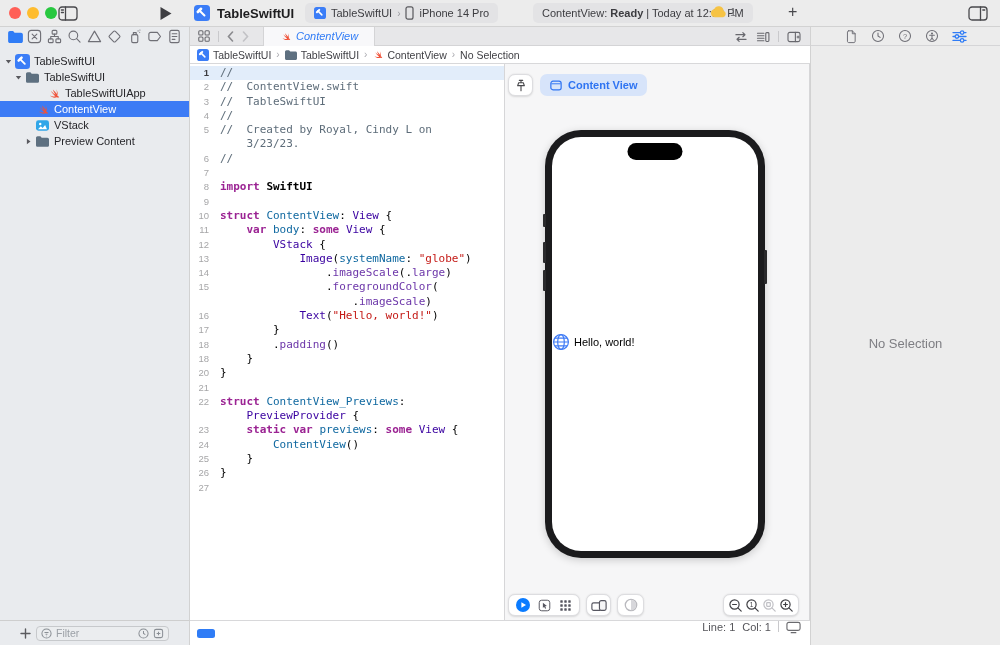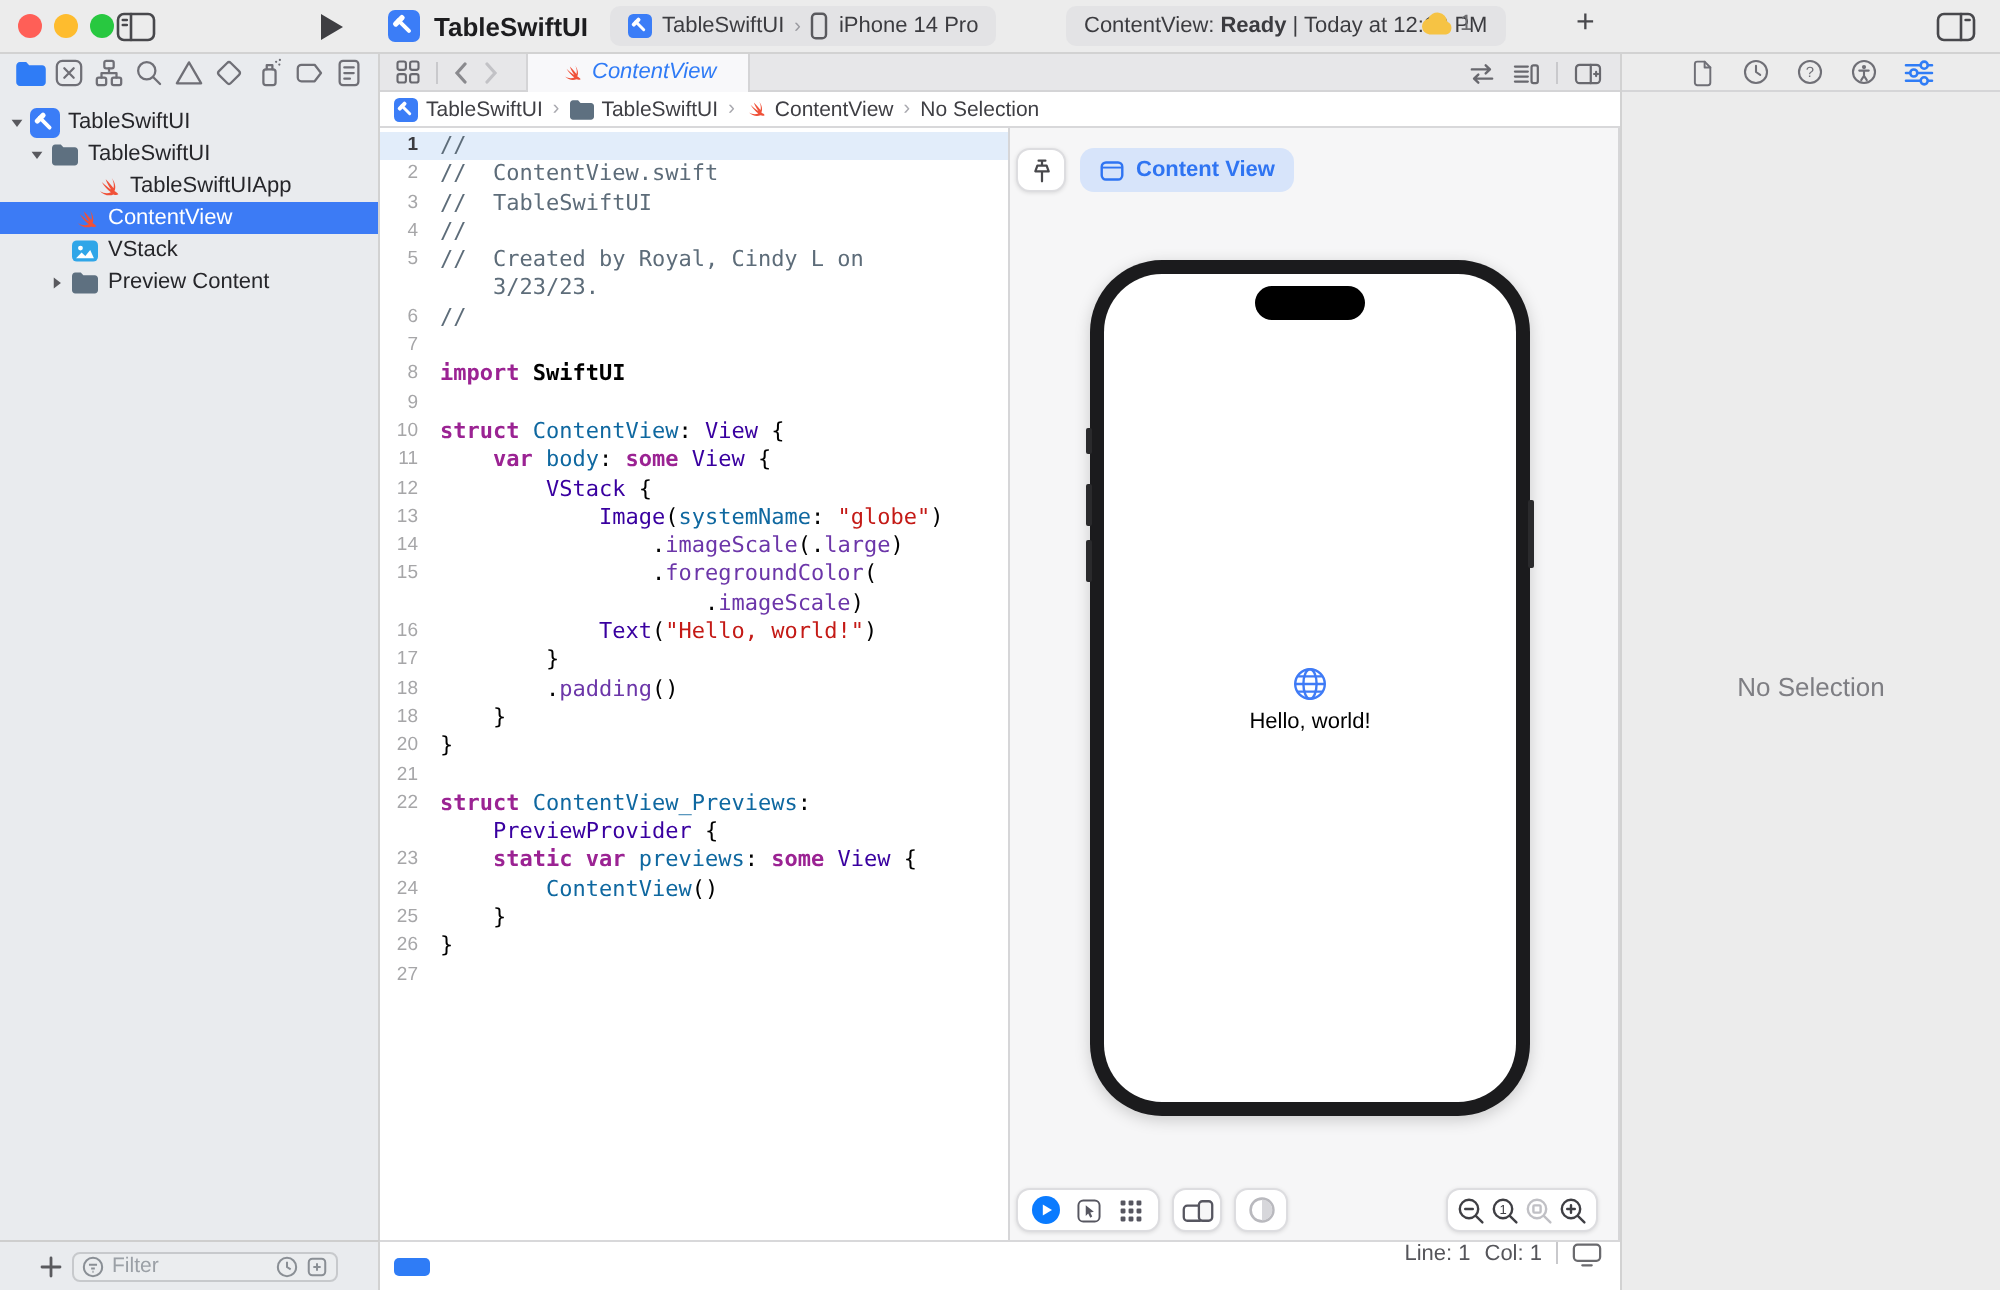--- a/index.html
+++ b/index.html
@@ -61,21 +61,21 @@
   #pin-btn{position:absolute;left:3px;top:10px;width:25px;height:22px}
   #preview-pill{position:absolute;left:35px;top:10px;height:22px;background:#D7E4FA;border-radius:7px;display:flex;align-items:center;gap:6px;padding:0 10px;font-size:11px;font-weight:bold;color:#2F74F2}
   #phone{position:absolute;left:40px;top:66px;width:220px;height:428px;background:#1B1B1D;border-radius:36px;box-shadow:0 2px 8px rgba(0,0,0,.18)}
   #phone .screen{position:absolute;left:7px;top:7px;right:7px;bottom:7px;background:#FFF;border-radius:29px}
   #island{position:absolute;left:50%;top:6px;transform:translateX(-50%);width:55px;height:17px;background:#000;border-radius:9px}
   .nub{position:absolute;background:#2A2A2C;width:3px;border-radius:1px}
   #nub-mute{left:-2px;top:84px;height:13px}
   #nub-v1{left:-2px;top:112px;height:21px}
   #nub-v2{left:-2px;top:140px;height:21px}
   #nub-pwr{right:-2px;top:120px;height:34px}
-  #hello{position:absolute;left:0;top:196px;width:100%;display:flex;flex-direction:column;align-items:center;gap:4px}
+  #hello{position:absolute;left:0;top:196px;width:100%;display:flex;align-items:center;gap:4px}
   #hello .txt{font-size:11px;color:#000}
   #canvas-controls{position:absolute;left:3px;bottom:4px;display:flex;gap:6px;align-items:center}
   #ctl-group1{height:22px;padding:0 7px;gap:8px}
   #device-btn{width:25px;height:22px}
   #scheme-btn{width:27px;height:22px}
   #zoom-group{position:absolute;right:10px;bottom:4px;height:22px;padding:0 3px}
   #zoom-group .zbtn{width:17px;height:20px;display:flex;align-items:center;justify-content:center}
   
   #inspector{position:absolute;left:810px;top:27px;width:190px;height:618px;background:#ECECEC}
   #insp-tabs{height:19px;border-bottom:1px solid #D5D5D7;display:flex;align-items:center;justify-content:center;gap:13px}

